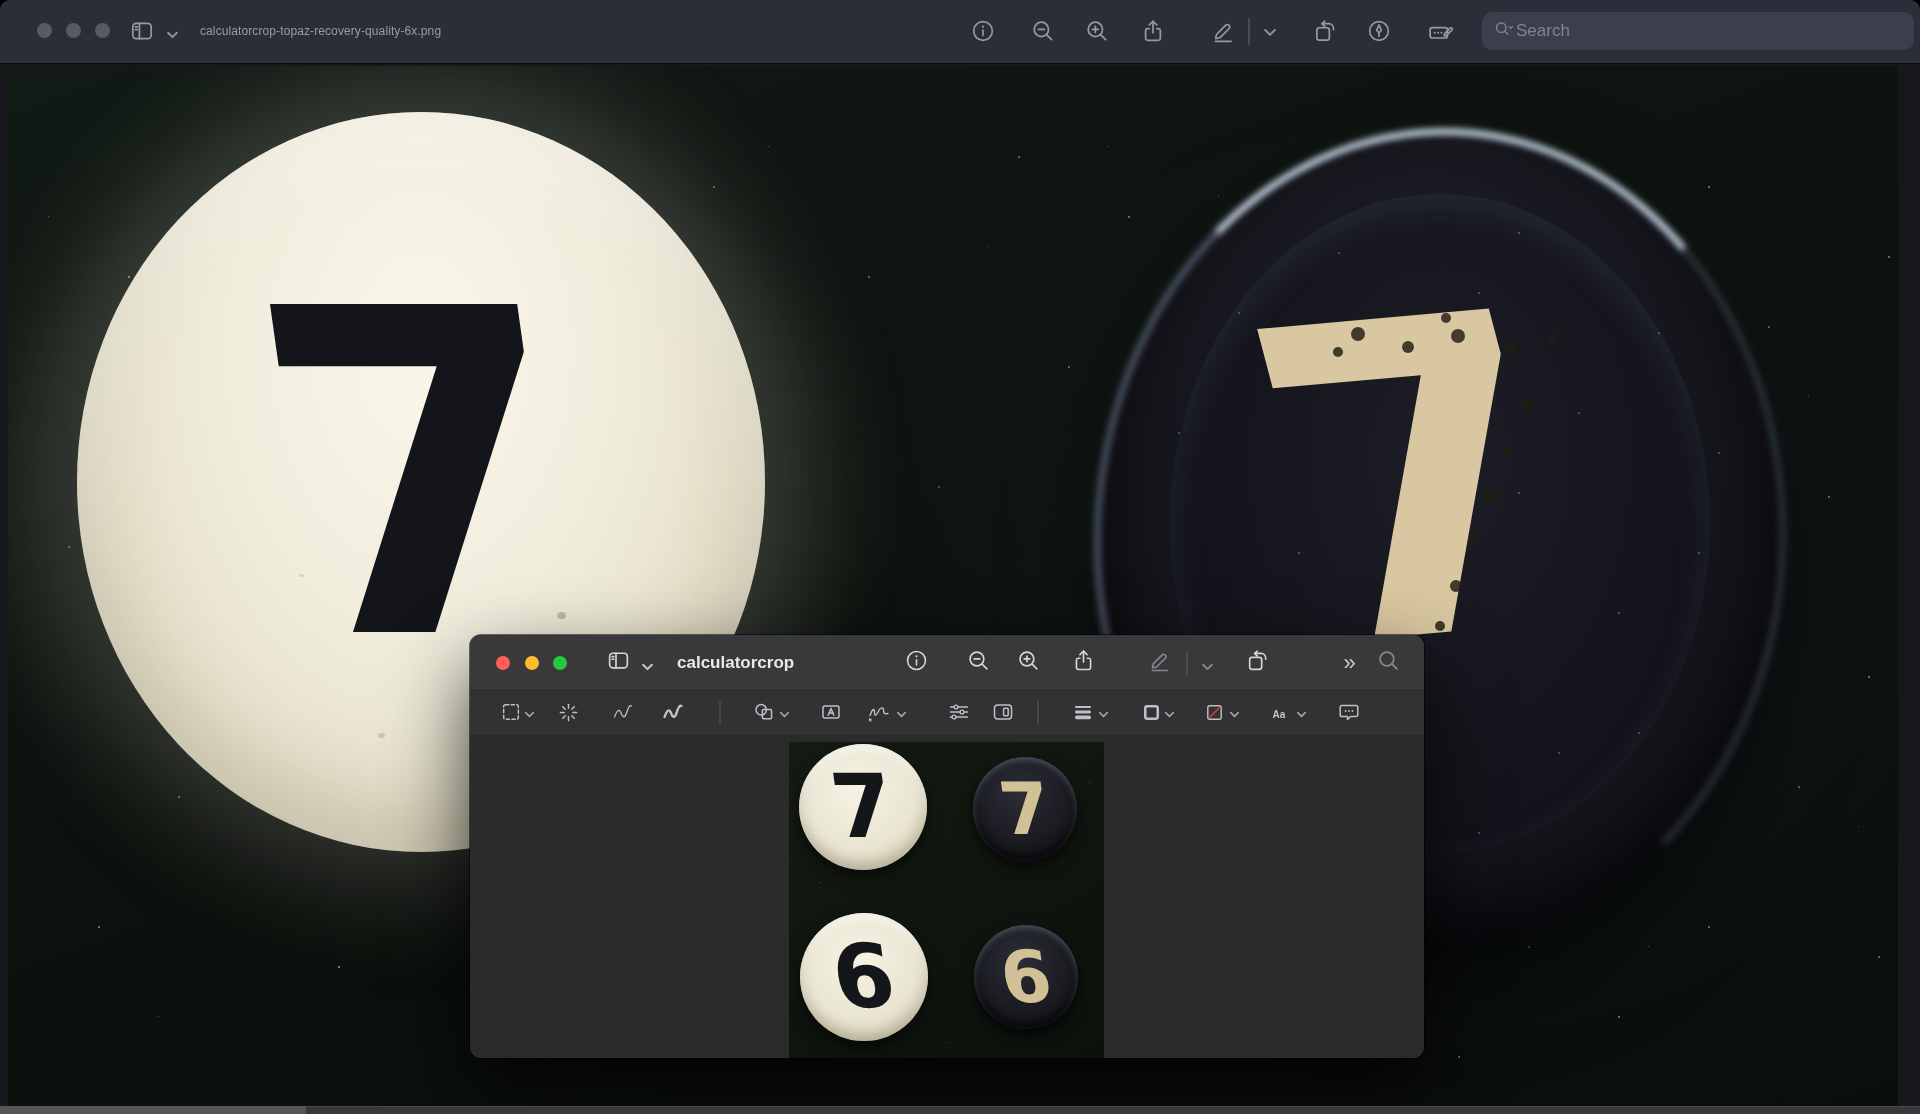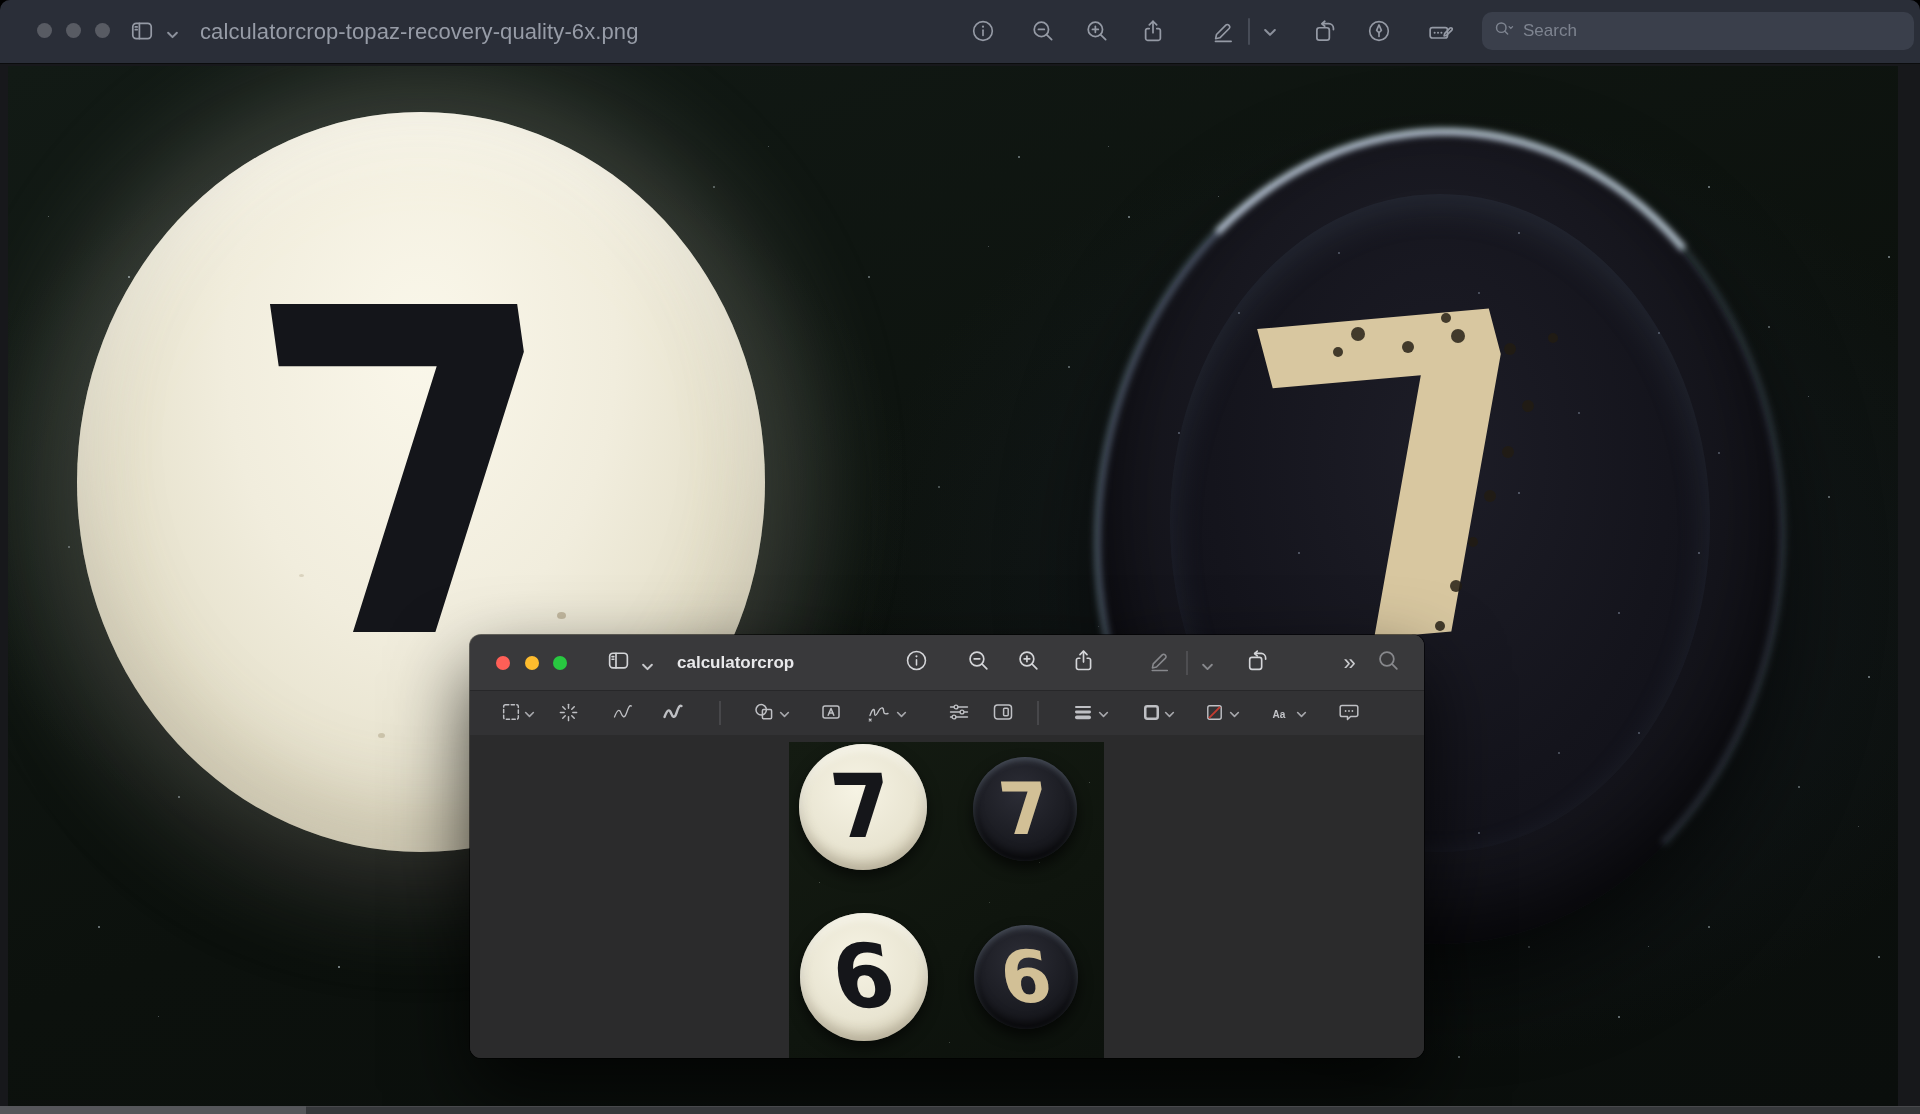--- a/index.html
+++ b/index.html
@@ -6,28 +6,28 @@
     font-family:"Liberation Sans",sans-serif;-webkit-font-smoothing:antialiased;}
   .screen{position:relative;width:1920px;height:1114px;}
   .window{position:absolute;inset:0;border-radius:10px 10px 0 0;overflow:hidden;background:#17181b;}
 
   
   .otb{position:absolute;left:0;top:0;right:0;height:63px;background:#2a2e38;
     box-shadow:0 1px 0 rgba(0,0,0,.5);}
   .dot{position:absolute;top:23px;width:15px;height:15px;border-radius:50%;background:#585b63;}
   .dot.d1{left:37px}.dot.d2{left:66px}.dot.d3{left:95px}
   .otb-title{position:absolute;left:200px;top:0;height:63px;line-height:63px;
-    font-size:22px;font-weight:500;color:#979ca7;letter-spacing:.1px;white-space:nowrap;}
+    font-size:12px;font-weight:500;color:#979ca7;letter-spacing:.1px;white-space:nowrap;}
   .tbtn{position:absolute;top:14px;width:34px;height:34px;display:flex;align-items:center;
     justify-content:center;color:#959aa5;border-radius:7px;}
   .tbtn svg{display:block;}
   .chevbtn{position:absolute;width:16px;height:16px;display:flex;align-items:center;justify-content:center;color:#8b909b;}
   .vdiv{position:absolute;top:18px;width:1.5px;height:27px;background:#474c57;border-radius:1px;}
   .searchbox{position:absolute;left:1482px;top:12px;width:432px;height:38px;background:#3a3f4b;
-    border-radius:10px;display:flex;align-items:center;padding:0 12px;box-sizing:border-box;gap:7px;color:#7e8490;}
+    border-radius:10px;display:flex;align-items:center;padding:0 12px;box-sizing:border-box;color:#7e8490;}
   .searchbox input{flex:1;background:transparent;border:none;outline:none;color:#ccd0d8;font-size:17px;
     font-family:"Liberation Sans",sans-serif;}
   .searchbox input::placeholder{color:#7e8490;}
 
   
   .photo{position:absolute;left:8px;top:66px;width:1890px;height:1040px;overflow:hidden;z-index:1;
     background:
       radial-gradient(700px 520px at 22% 42%, rgba(48,64,52,.55), rgba(0,0,0,0) 70%),
       radial-gradient(820px 660px at 76% 50%, rgba(32,38,56,.5), rgba(0,0,0,0) 72%),
       linear-gradient(160deg,#121a15,#0c110d 55%,#0a0e0c);}

